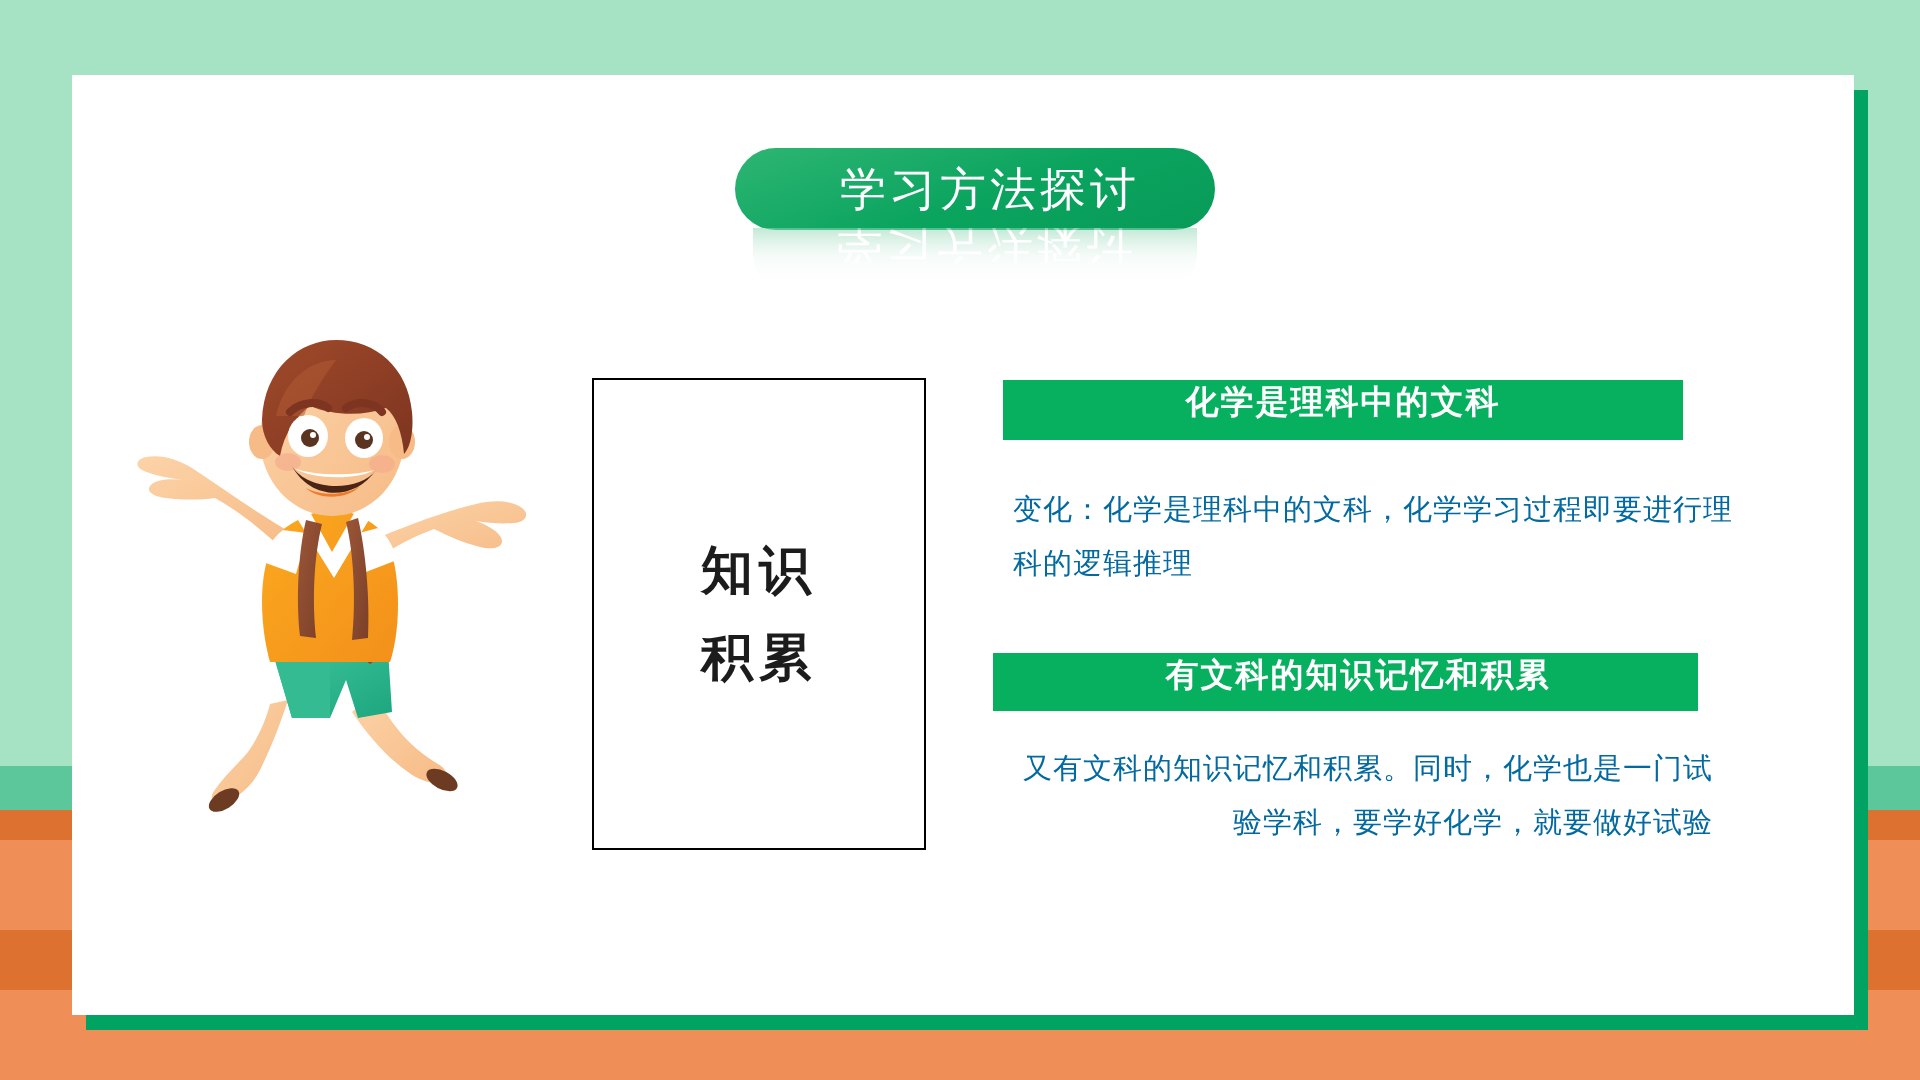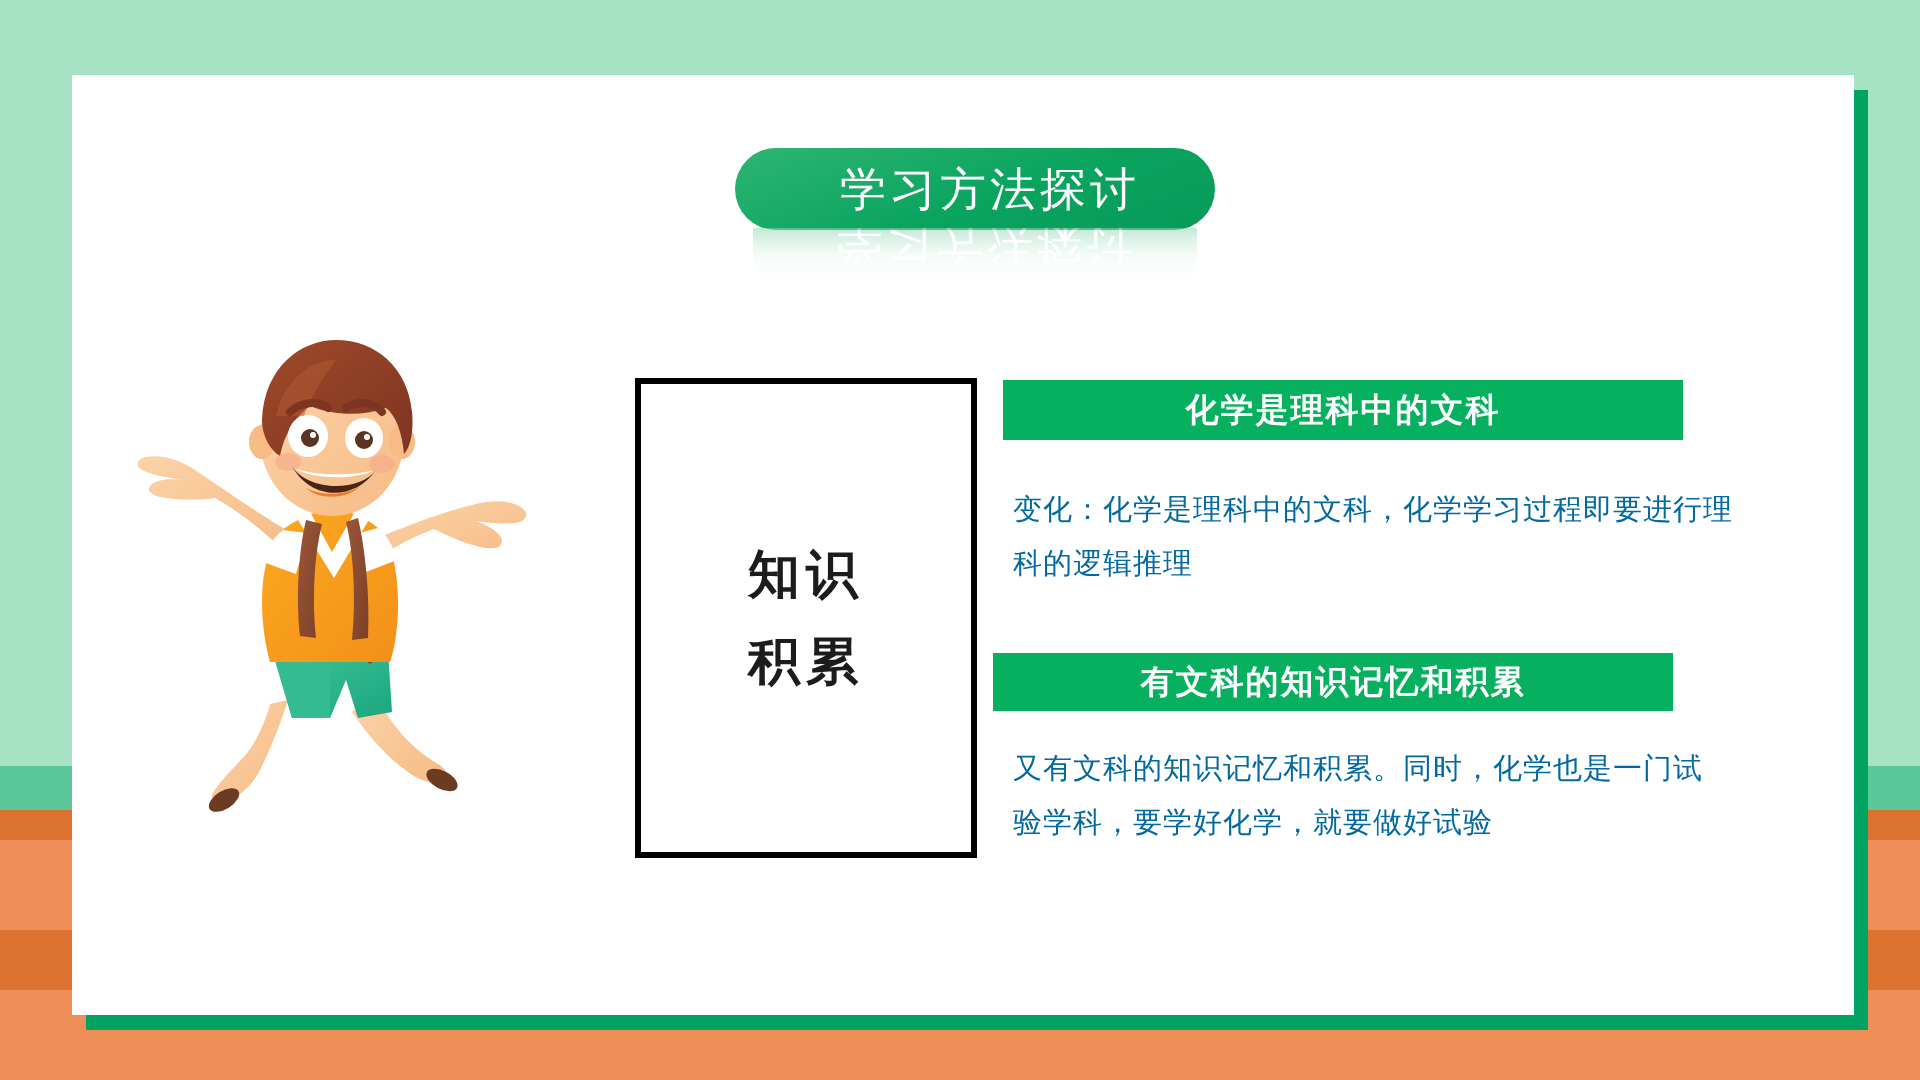--- a/index.html
+++ b/index.html
@@ -133,64 +133,63 @@
     top: 320px;
     width: 420px;
     height: 500px;
   }
 
   
   .center-box {
     position: absolute;
     left: 592px; top: 378px;
     width: 330px; height: 468px;
-    border: 6px solid #000000;
+    border: 2px solid #000000;
     background: #ffffff;
     display: flex;
     flex-direction: column;
     align-items: center;
     justify-content: center;
-    margin-left: 43px;
   }
   .center-box-line {
     font-size: 52px;
     font-weight: bold;
     color: #1c1c1c;
     letter-spacing: 6px;
     line-height: 1.05;
     margin: 16px 0;
   }
 
   
   .green-bar {
     position: absolute;
     background: #07b05f;
     display: flex;
-    align-items: center;
+    align-items: flex-start;
     justify-content: center;
   }
   .green-bar-text {
     color: #ffffff;
     font-size: 33px;
     font-weight: bold;
     letter-spacing: 2px;
     white-space: nowrap;
   }
   .body-para {
     position: absolute;
     color: #0369a1;
     font-size: 29px;
     line-height: 1.85;
     letter-spacing: 1px;
   }
 
   #bar-1 { left: 1003px; top: 380px; width: 680px; height: 60px; }
   #para-1 { left: 1013px; top: 483px; width: 730px; }
-  #bar-2 { left: 993px; top: 653px; width: 680px; height: 58px; }
-  #para-2 { left: 1013px; top: 742px; width: 700px; }
+  #bar-2 { left: 993px; top: 653px; width: 680px; height: 58px; padding-left: 25px; }
+  #para-2 { left: 1013px; top: 742px; width: 700px; text-align: right; }
 </style>
 </head>
 <body>
 
 <div class="slide">
 
   <div class="bg-mint"></div>
   <div class="bg-green-stripe"></div>
   <div class="bg-orange-dark"></div>
   <div class="bg-orange-light"></div>

